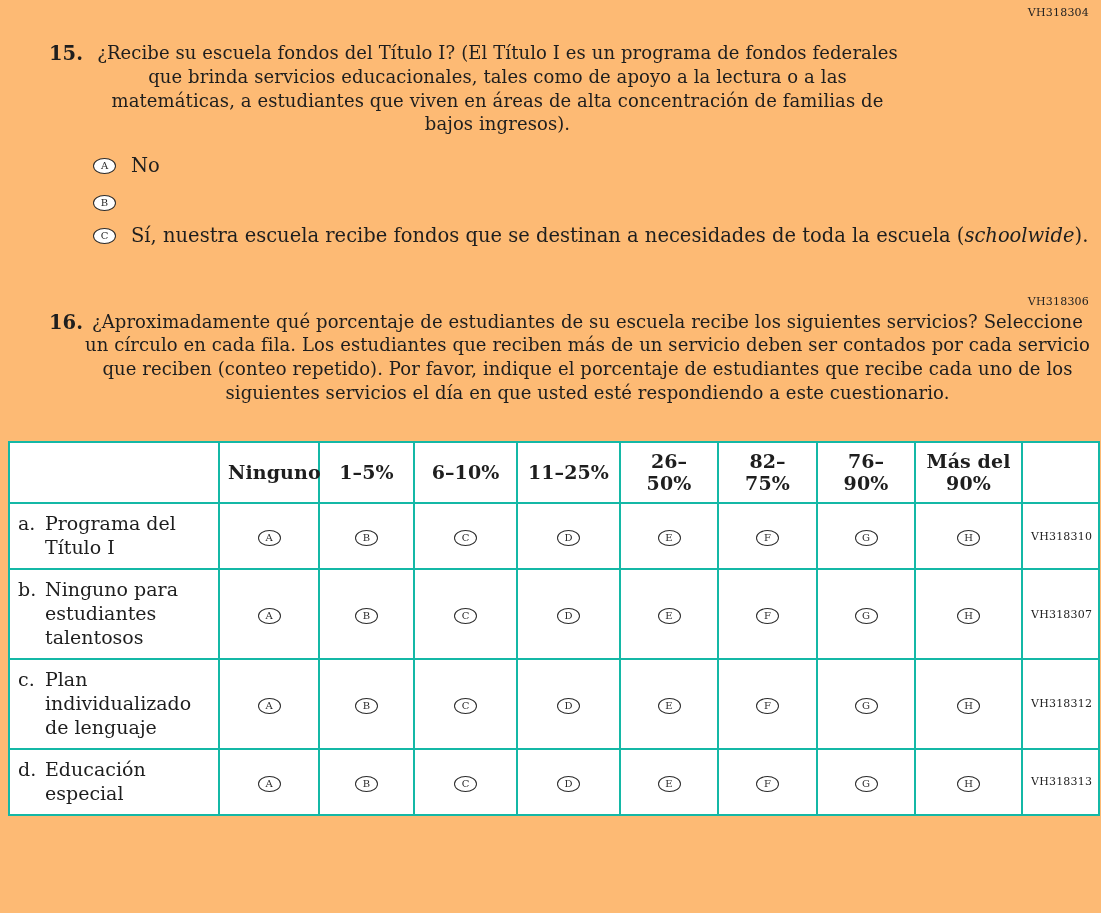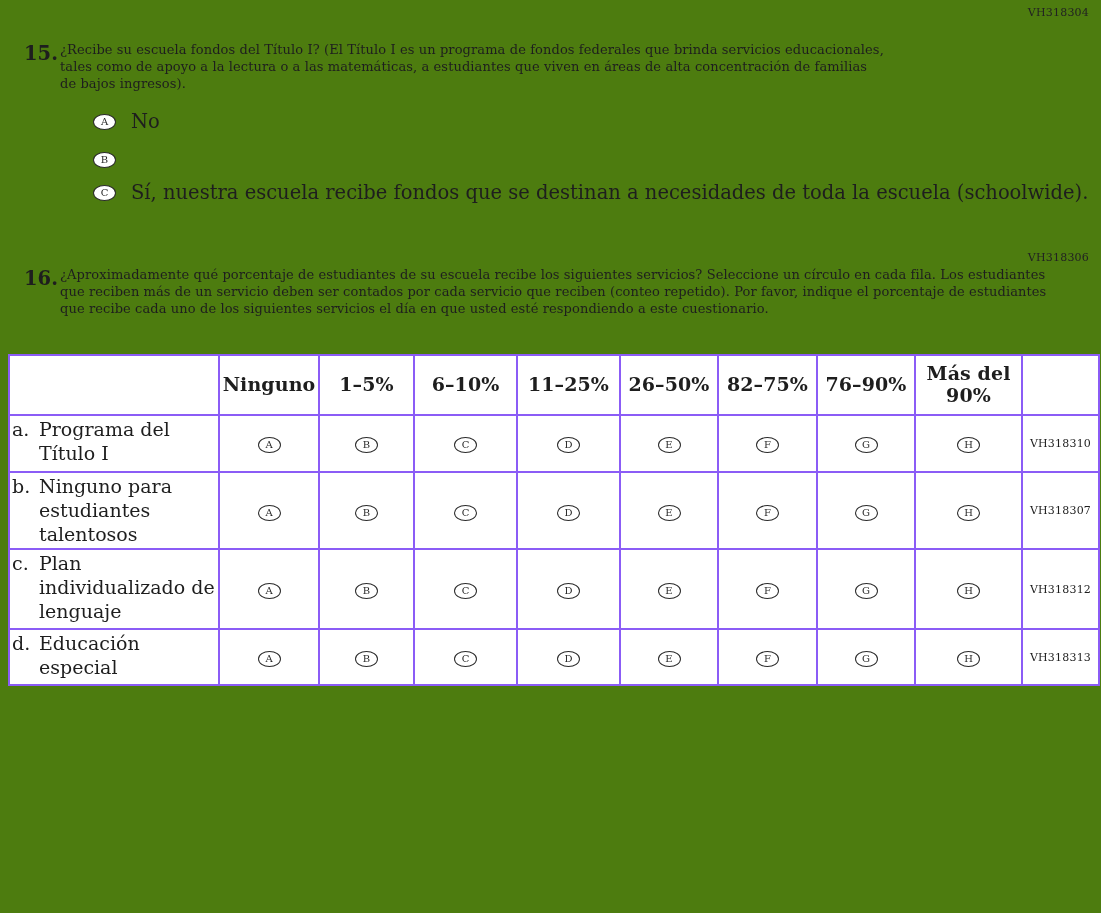--- a/index.html
+++ b/index.html
@@ -9,53 +9,54 @@
     height: 913px;
     font-family: "DejaVu Serif", "Liberation Serif", serif;
     color: #1e1e1e;
     overflow: hidden;
   }
   .page {
     position: relative;
     width: 1101px;
     height: 913px;
     padding: 6px 8px 0 8px;
-    background: #4d7c0f;
+    background: #fdba74;
   }
   .code {
     font-size: 11px;
     letter-spacing: 0.2px;
     color: #222;
   }
   .right-align { text-align: right; padding-right: 4px; }
 
   
   .question {
     display: flex;
     align-items: flex-start;
-    margin-left: 16px;
+    margin-left: 41px;
   }
   .qnum {
     flex: none;
     width: 36px;
     font-weight: bold;
     font-size: 19.5px;
     line-height: 1.32;
   }
   .qtext {
-    font-size: 13px;
+    font-size: 18px;
     line-height: 1.32;
     letter-spacing: 0.1px;
+    text-align: center;
   }
   #q15-block { margin-top: 22px; }
   #q15-block .qtext { max-width: 825px; }
   #q16-block { margin-top: 2px; }
   #q16-block .qtext { max-width: 1005px; }
   .bold-inline { font-weight: normal; }
-  .italic-inline { }
+  .italic-inline { font-style: italic; }
 
   
   .options { margin-left: 85px; margin-top: 17px; }
   .option {
     display: flex;
     align-items: flex-start;
     margin-bottom: 12px;
     font-size: 19.5px;
     line-height: 1.3;
   }
@@ -80,22 +81,22 @@
 
   
   table.services {
     border-collapse: collapse;
     table-layout: fixed;
     width: 1090px;
     margin: 36px auto 0 auto;
     background: #fff;
   }
   table.services th, table.services td {
-    border: 2px solid #8b5cf6;
-    padding: 2px;
+    border: 2px solid #14b8a6;
+    padding: 8px;
   }
   table.services thead th {
     height: 60px;
     font-size: 19px;
     font-weight: bold;
     text-align: center;
     vertical-align: middle;
     line-height: 1.15;
     letter-spacing: 0.1px;
   }

